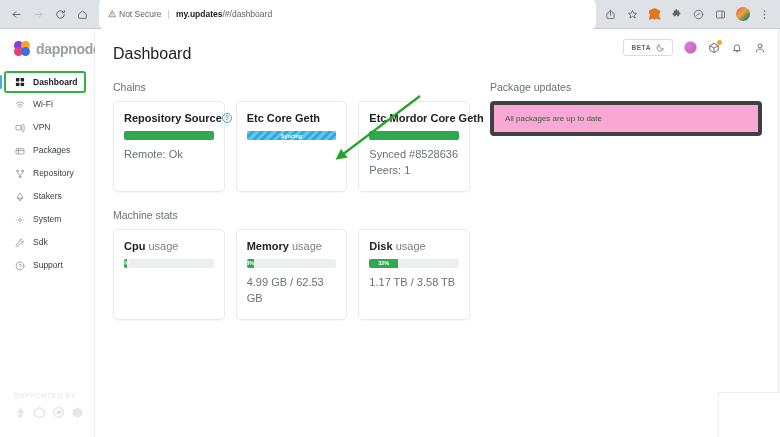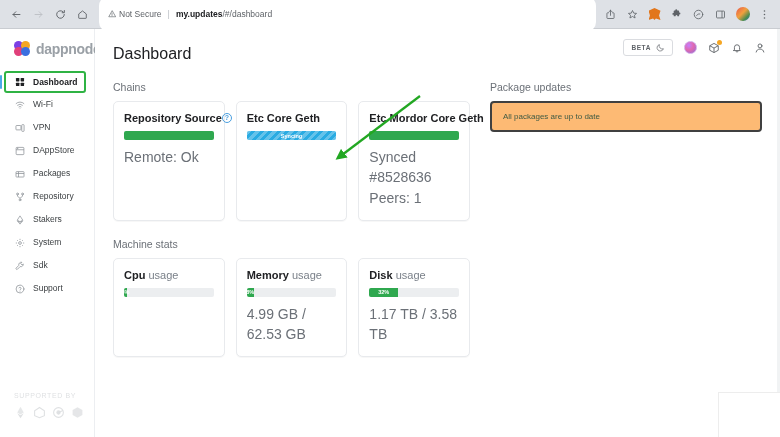--- a/index.html
+++ b/index.html
@@ -197,25 +197,25 @@
     background-color: #29abe2;
     background-image: repeating-linear-gradient(
       -45deg,
       rgba(255,255,255,0.28) 0px,
       rgba(255,255,255,0.28) 3px,
       rgba(255,255,255,0) 3px,
       rgba(255,255,255,0) 6px
     );
     font-size: 5.5px;
   }
-  .card-note { font-size: 14px; color: #6b7077; margin-top: 7px; line-height: 1.45; }
+  .card-note { font-size: 11px; color: #6b7077; margin-top: 7px; line-height: 1.45; }
 
   .alert-success {
-    background: #fdba74;
-    border: 2px solid #404040;
+    background: #f9a8d4;
+    border: 4px solid #404040;
     border-radius: 4px;
     padding: 9px 11px;
     font-size: 8px;
     color: #3f5a43;
   }
 
   .machine { margin-top: 17px; }
 
   
   .arrow-svg {
@@ -400,30 +400,20 @@
       <div class="nav-item">
         <span class="ic">
           <svg width="10" height="10" viewBox="0 0 16 16" fill="none" stroke="currentColor" stroke-width="1.2">
               <rect x="1.5" y="4" width="8" height="7" rx="1"></rect>
               <rect x="10.8" y="2.6" width="3.7" height="10.8" rx="1"></rect>
             </svg>
         </span>
         <span class="nav-label">VPN</span>
       </div>
 
-      <div class="nav-item">
-        <span class="ic">
-          <svg width="10" height="10" viewBox="0 0 16 16" fill="none" stroke="currentColor" stroke-width="1.2">
-              <rect x="1.8" y="2.2" width="12.4" height="11.6" rx="1.2"></rect>
-              <path d="M1.8 6h12.4"></path>
-              <circle cx="4.4" cy="4.1" r=".55" fill="currentColor"></circle>
-            </svg>
-        </span>
-        <span class="nav-label">DAppStore</span>
-      </div>
 
       <div class="nav-item">
         <span class="ic">
           <svg width="10" height="10" viewBox="0 0 16 16" fill="none" stroke="currentColor" stroke-width="1.2">
               <rect x="1.6" y="4.2" width="12.8" height="8.6" rx="1"></rect>
               <path d="M1.6 7.2h12.8"></path>
               <path d="M5.6 4.2v8.6"></path>
             </svg>
         </span>
         <span class="nav-label">Packages</span>

